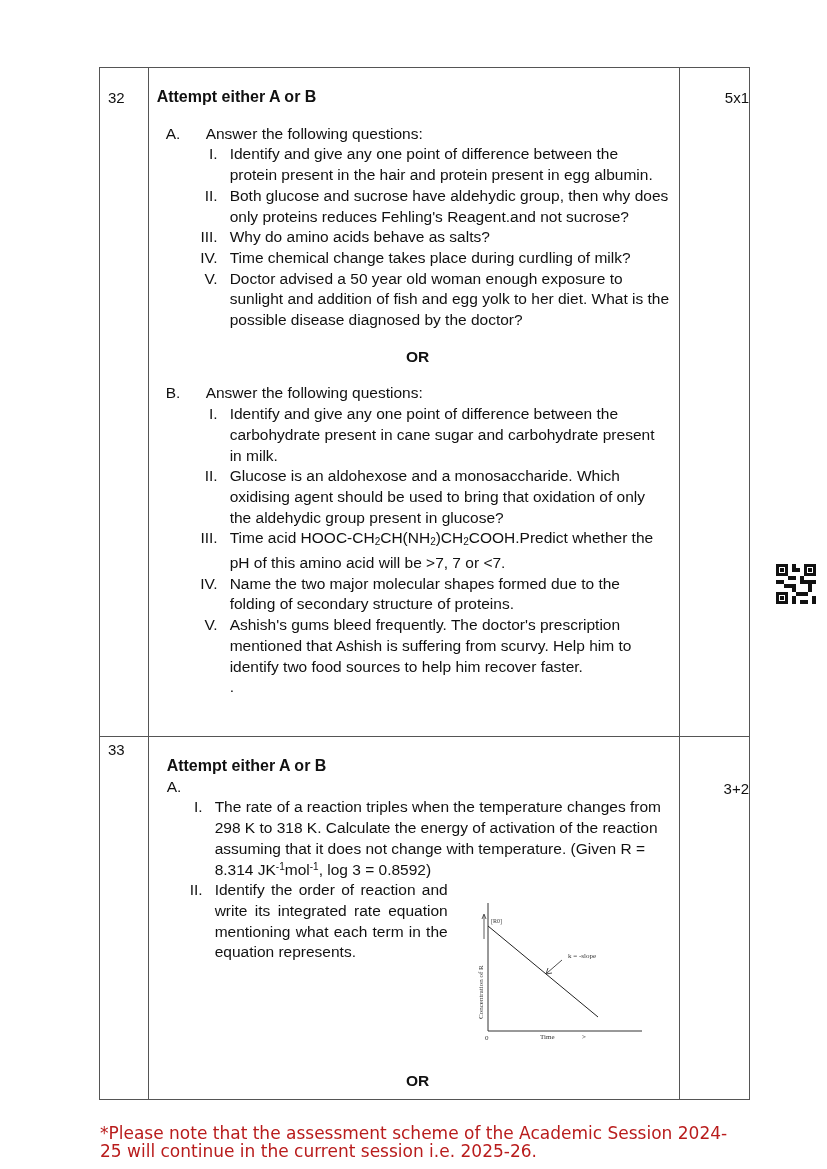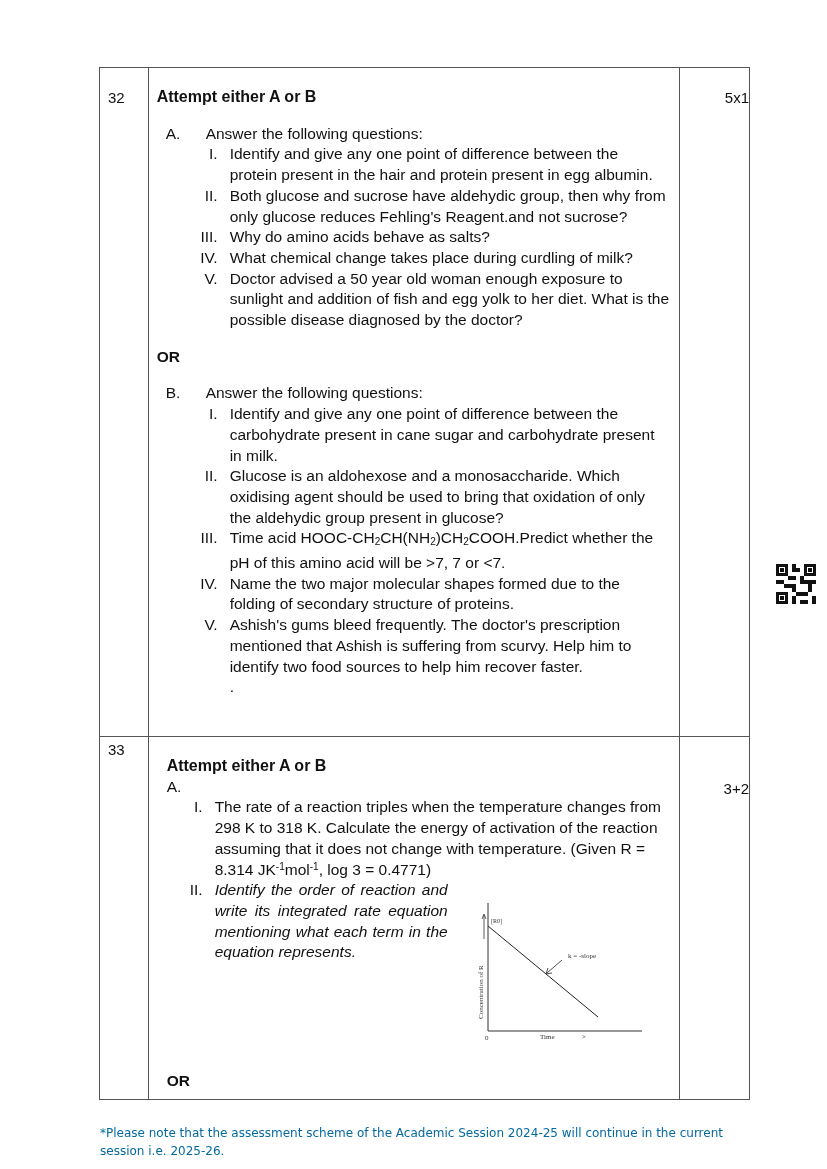--- a/index.html
+++ b/index.html
@@ -12,26 +12,26 @@
   .col-marks { width:70px; }
   .num { font-size:15px; padding:21px 0 0 8px; display:block; }
   .marks { font-size:15px; padding:21px 0 0 8px; display:block;text-align:right; }
   .q-body { font-size:15.5px; line-height:20.7px; }
   .heading { font-weight:bold; font-size:16px; }
   .section-head { display:flex; }
   .sec-letter { width:40px; }
   .item { display:flex; }
   .roman { width:73px; text-align:right; padding-right:12px; box-sizing:border-box; }
   .item-text { width:440px; }
-  .or { text-align:left; font-weight:bold; font-size:15.5px; }
+  .or { text-align:center; font-weight:bold; font-size:15.5px; }
   sub { font-size:10px; vertical-align:-2px; }
   sup { font-size:10px; vertical-align:5px; line-height:0; }
   .graph { position:absolute; left:470px; top:893px; width:180px; height:150px; }
   .footer { position:absolute; left:100px; top:1124px; width:640px;
-            font-family:"DejaVu Sans", sans-serif; font-size:12px; line-height:18px; color:#0369a1; }
+            font-family:"DejaVu Sans", sans-serif; font-size:17px; line-height:18px; color:#b91c1c; }
   .qr { position:absolute; left:776px; top:564px; width:40px; height:40px; }
 </style>
 </head>
 <body>
 
 <table class="page-table">
 
   <tbody>
       <tr style="height:669px;">
     <td class="col-num">
@@ -44,29 +44,29 @@
         <div class="section-head" style="padding-left:9px;">
           <span class="sec-letter">A.</span>
           <span>Answer the following questions:</span>
         </div>
         <div class="item">
               <span class="roman">I.</span>
               <span class="item-text">Identify and give any one point of difference between the protein present in the hair and protein present in egg albumin.</span>
             </div>
         <div class="item">
               <span class="roman">II.</span>
-              <span class="item-text">Both glucose and sucrose have aldehydic group, then why from only glucose reduces Fehling's Reagent.and not sucrose?</span>
+              <span class="item-text">Both glucose and sucrose have aldehydic group, then why does only proteins reduces Fehling's Reagent.and not sucrose?</span>
             </div>
         <div class="item">
               <span class="roman">III.</span>
               <span class="item-text">Why do amino acids behave as salts?</span>
             </div>
         <div class="item">
               <span class="roman">IV.</span>
-              <span class="item-text">What chemical change takes place during curdling of milk?</span>
+              <span class="item-text">Time chemical change takes place during curdling of milk?</span>
             </div>
         <div class="item">
               <span class="roman">V.</span>
               <span class="item-text">Doctor advised a 50 year old woman enough exposure to sunlight and addition of fish and egg yolk to her diet. What is the possible disease diagnosed by the doctor?</span>
             </div>
         <div style="height:16px;"></div>
         <div class="or">OR</div>
         <div style="height:16px;"></div>
         <div class="section-head" style="padding-left:9px;">
           <span class="sec-letter">B.</span>
@@ -106,25 +106,25 @@
   <tr style="height:363px;margin-top:21px;">
     <td class="col-num">
           <span class="num" style="padding-top:4px;">33</span>
         </td>
     <td class="col-q">
       <div class="q-body" style="padding:19px 0 0 18px;">
         <div class="heading">Attempt either A or B</div>
         <div>A.</div>
         <div class="item">
               <span class="roman" style="width:48px;">I.</span>
-              <span class="item-text" style="width:455px;"><span>The rate of a reaction triples when the temperature changes from 298 K to 318 K. Calculate the energy of activation of the reaction assuming that it does not change with temperature. (Given R = 8.314 JK</span><sup>-1</sup><span>mol</span><sup>-1</sup><span>, log 3 = 0.4771)</span></span>
+              <span class="item-text" style="width:455px;"><span>The rate of a reaction triples when the temperature changes from 298 K to 318 K. Calculate the energy of activation of the reaction assuming that it does not change with temperature. (Given R = 8.314 JK</span><sup>-1</sup><span>mol</span><sup>-1</sup><span>, log 3 = 0.8592)</span></span>
             </div>
         <div class="item">
               <span class="roman" style="width:48px;">II.</span>
-              <span class="item-text" style="width:233px; text-align:justify;font-style:italic;">Identify the order of reaction and write its integrated rate equation mentioning what each term in the equation represents.</span>
+              <span class="item-text" style="width:233px; text-align:justify;">Identify the order of reaction and write its integrated rate equation mentioning what each term in the equation represents.</span>
             </div>
         <div style="height:108px;"></div>
         <div class="or" style="padding-right:10px;">OR</div>
       </div>
     </td>
     <td class="col-marks">
           <span class="marks" style="padding-top:43px;">3+2</span>
         </td>
   </tr>
 </tbody>

